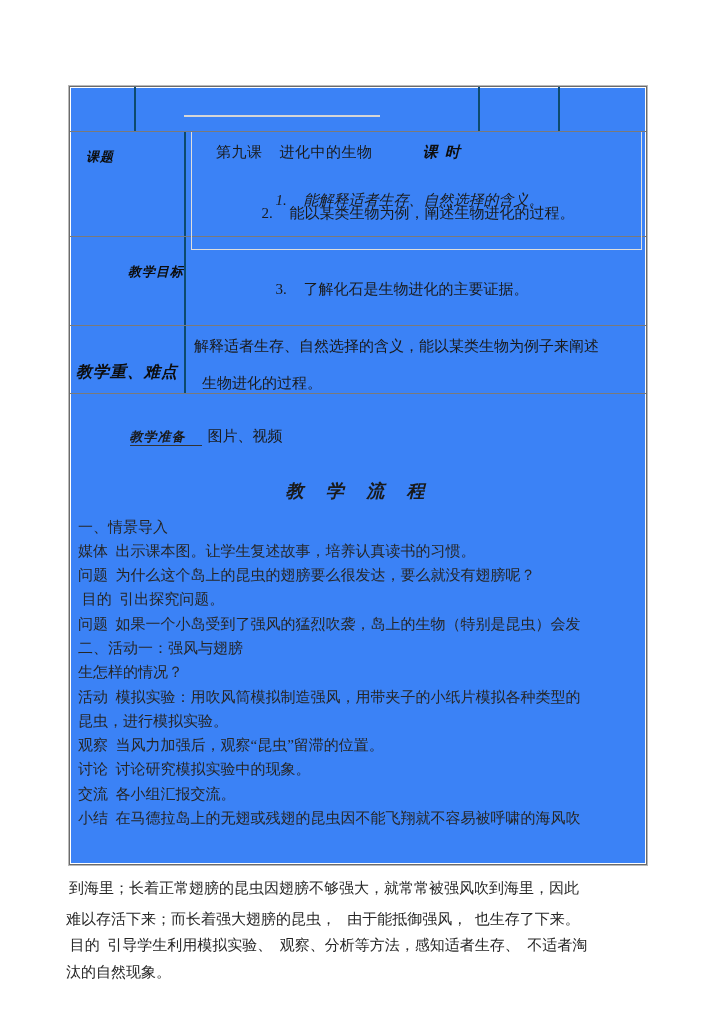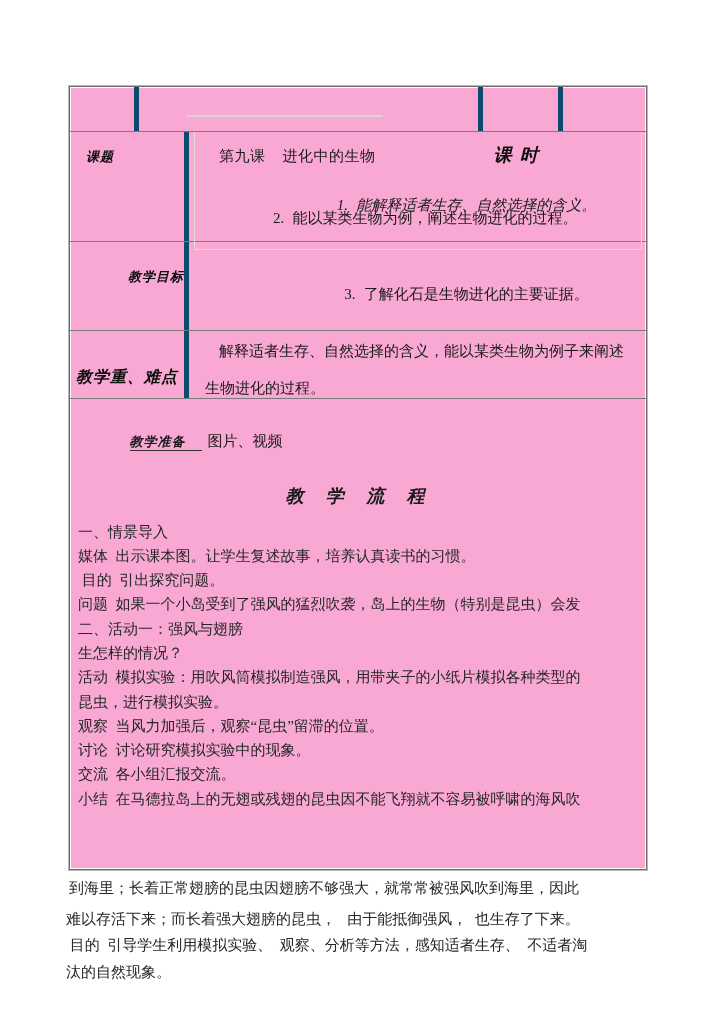--- a/index.html
+++ b/index.html
@@ -25,34 +25,34 @@
   }
 
   .lesson-table {
     position: absolute;
     left: 69px;
     top: 86px;
     width: 578px;
     box-sizing: border-box;
     border: 1px solid #6b6b6b;
     box-shadow: inset 0 0 0 1px #ffffff, 0 0 0 1px #b9b9b9;
-    background: #f9a8d4;
+    background: #3b82f6;
   }
 
   .row {
     display: flex;
     box-sizing: border-box;
   }
   .row + .row { border-top: 1px solid #7a7a7a; }
 
   .cell {
     box-sizing: border-box;
     position: relative;
   }
-  .cell + .cell { border-left: 5px solid #0c4a6e; text-align: center; }
+  .cell + .cell { border-left: 2px solid #0c4a6e; }
 
   
   .row-top { height: 44px; }
   .hdr-c1 { width: 64px; }
   .hdr-c2 { width: 344px; position: relative; }
   .hdr-c3 { width: 80px; }
   .hdr-c4 { width: 88px; }
 
   .hdr-rule {
     position: absolute;
@@ -95,22 +95,22 @@
 
   .title-line {
     display: flex;
     align-items: baseline;
     font-size: 15px;
     padding: 11px 0 0 30px;
     letter-spacing: 0.5px;
   }
   .title-line .t-main { white-space: pre; }
   .title-line .t-kss {
-    margin-left: 118px;
-    font-size: 18px;
+    margin-left: 50px;
+    font-size: 15px;
   }
 
   
   .subbox {
     position: absolute;
     left: 5px;
     top: 0;
     right: 4px;
     height: 117px;
     border: 1px solid #dedede;
@@ -300,20 +300,21 @@
       <div class="cell content-cell">
 
         <div class="prep">
           <span class="prep-lbl">教学准备</span><span class="prep-val">图片、视频</span>
         </div>
 
         <div class="flow-head">教 学 流 程</div>
 
         <p class="para">一、情景导入</p>
         <p class="para">媒体  出示课本图。让学生复述故事，培养认真读书的习惯。</p>
+        <p class="para">问题  为什么这个岛上的昆虫的翅膀要么很发达，要么就没有翅膀呢？</p>
         <p class="para"> 目的  引出探究问题。</p>
         <p class="para">问题  如果一个小岛受到了强风的猛烈吹袭，岛上的生物（特别是昆虫）会发</p>
         <p class="para">二、活动一：强风与翅膀</p>
         <p class="para">生怎样的情况？</p>
         <p class="para">活动  模拟实验：用吹风筒模拟制造强风，用带夹子的小纸片模拟各种类型的</p>
         <p class="para">昆虫，进行模拟实验。</p>
         <p class="para">观察  当风力加强后，观察“昆虫”留滞的位置。</p>
         <p class="para">讨论  讨论研究模拟实验中的现象。</p>
         <p class="para">交流  各小组汇报交流。</p>
         <p class="para">小结  在马德拉岛上的无翅或残翅的昆虫因不能飞翔就不容易被呼啸的海风吹</p>

